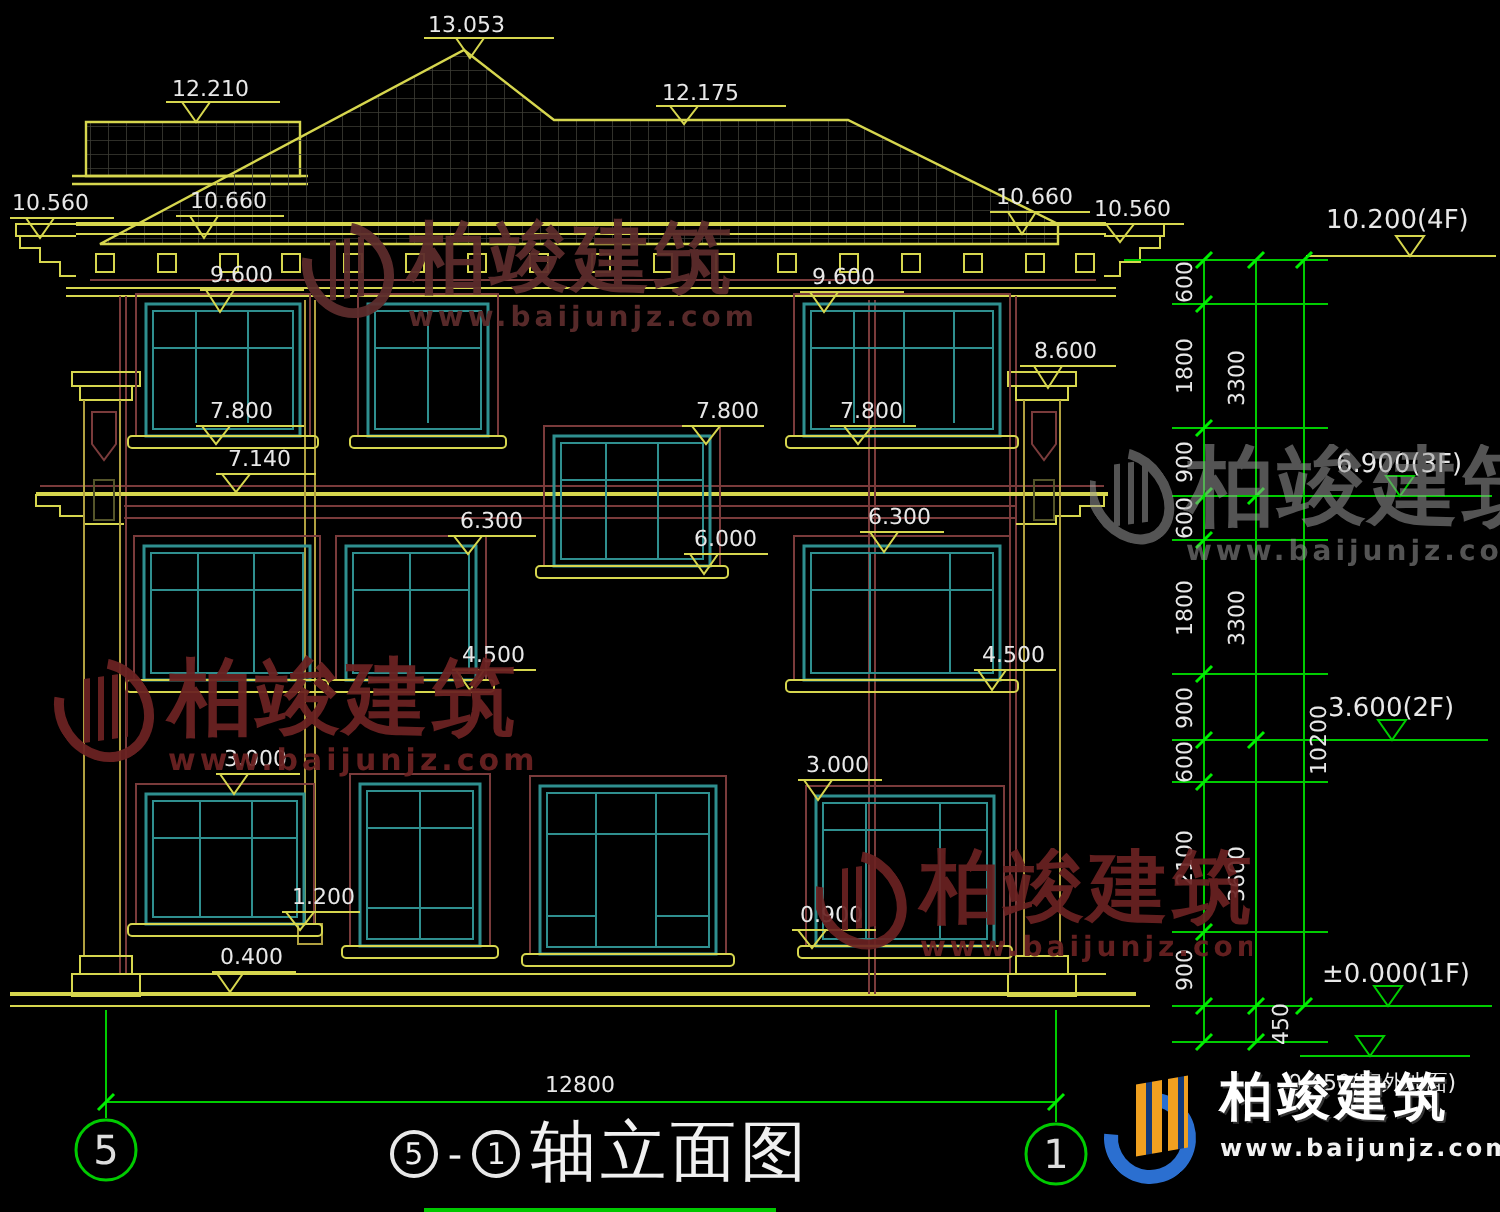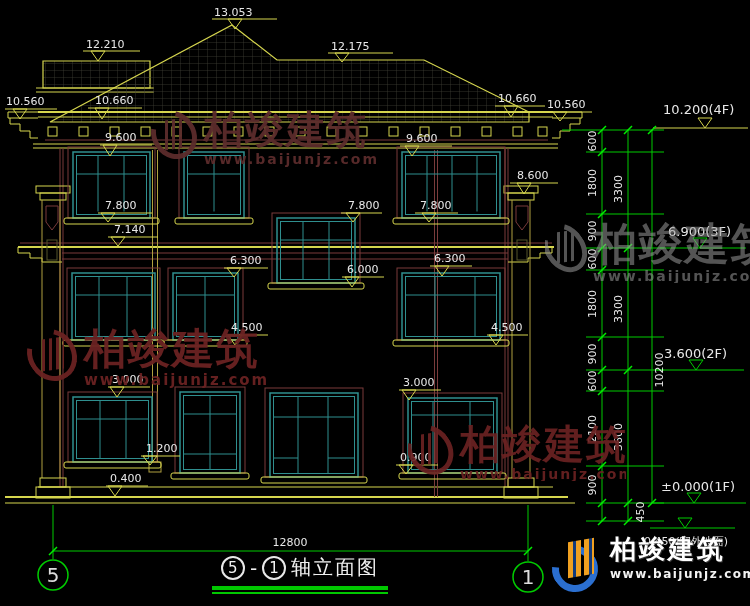--- a/index.html
+++ b/index.html
@@ -37,21 +37,21 @@
                      transform:skewY(-10deg);}
   #logo .txt{display:flex;flex-direction:column;line-height:1;}
   #logo .brand{color:#fff;font-weight:bold;font-size:26px;letter-spacing:3px;white-space:nowrap;
                text-shadow:1px 1px 0 #333;}
   #logo .site{color:#f2f2f2;font-weight:bold;font-size:12px;letter-spacing:1.5px;margin-top:6px;white-space:nowrap;}
   
   #title{position:absolute;left:170px;top:554px;width:260px;display:flex;flex-direction:column;align-items:center;}
   #title .row{display:flex;align-items:center;gap:5px;color:#f0f0f0;}
   .axcirc{display:inline-flex;align-items:center;justify-content:center;width:24px;height:24px;
           border:2px solid #e8e8e8;border-radius:50%;font-size:15px;color:#f0f0f0;box-sizing:border-box;}
-  #title .t{font-size:20px;letter-spacing:2px;}
+  #title .t{font-size:33px;letter-spacing:2px;}
   #title .dash{font-size:20px;}
   #title .u1{width:176px;height:4px;background:#00c800;margin-top:5px;}
   #title .u2{width:176px;height:2px;background:#00c800;margin-top:2px;}
 </style>
 </head>
 <body>
 
 <div id="stage">
 
 <svg width="750" height="606" viewBox="0 0 750 606" style="position:absolute;left:0;top:0;">

